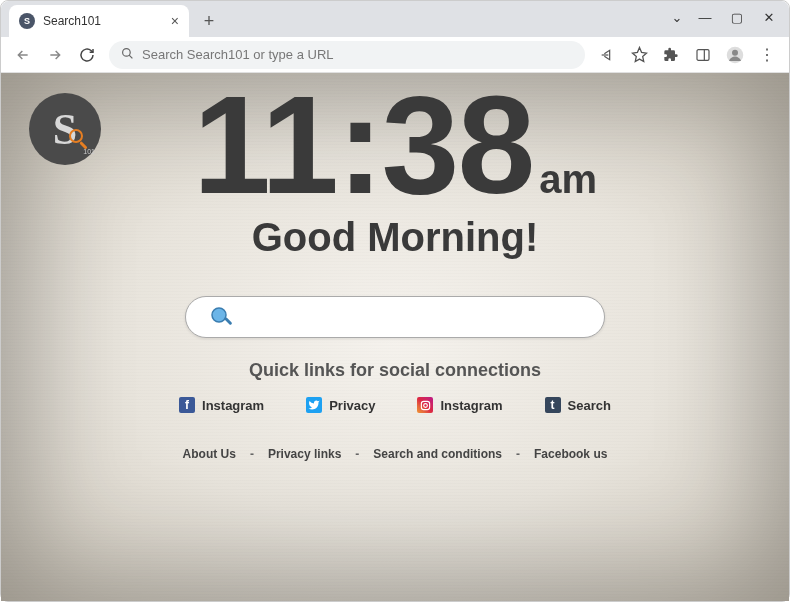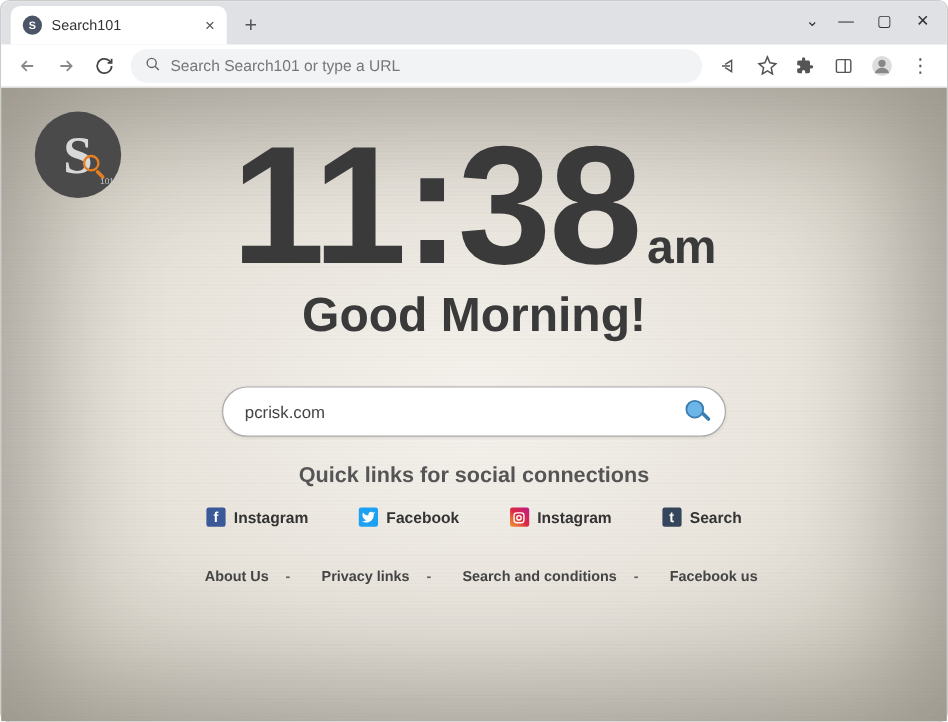--- a/index.html
+++ b/index.html
@@ -28,41 +28,41 @@
 .page::before { content: ''; position: absolute; inset: 0; background: repeating-linear-gradient(0deg, rgba(0,0,0,0.01) 0px, rgba(0,0,0,0.01) 1px, transparent 1px, transparent 3px); pointer-events: none; }
 .vignette { position: absolute; inset: 0; box-shadow: inset 0 0 100px 30px rgba(0,0,0,0.25); pointer-events: none; }
 
 .logo { position: absolute; top: 20px; left: 28px; width: 72px; height: 72px; background: #4a4a4a; border-radius: 50%; display: flex; align-items: center; justify-content: center; }
 .logo-s { font-family: 'Times New Roman', serif; font-size: 44px; font-weight: bold; color: #d8d8d8; position: relative; }
 .logo-mag { position: absolute; right: 10px; bottom: 14px; width: 22px; height: 22px; }
 .logo-mag-circle { width: 14px; height: 14px; border: 2.5px solid #e67e22; border-radius: 50%; position: absolute; }
 .logo-mag-handle { width: 2.5px; height: 9px; background: #e67e22; position: absolute; top: 12px; left: 13px; transform: rotate(-45deg); border-radius: 2px; }
 .logo-101 { position: absolute; bottom: 10px; right: 6px; font-size: 7px; color: #ccc; }
 
-.content { position: absolute; inset: 0; display: flex; flex-direction: column; align-items: center; padding-top: 28px; }
+.content { position: absolute; inset: 0; display: flex; flex-direction: column; align-items: center; padding-top: 2px; }
 .clock { display: flex; align-items: baseline; font-family: Verdana, Geneva, sans-serif; }
 .clock-time { font-size: 140px; font-weight: bold; color: #3a3a3a; letter-spacing: -2px; line-height: 1; }
 .clock-ampm { font-size: 40px; font-weight: bold; color: #3a3a3a; margin-left: 6px; }
 .greeting { font-size: 40px; font-weight: bold; color: #3a3a3a; font-family: Verdana, Geneva, sans-serif; }
 
 .searchbox { margin-top: 36px; width: 420px; height: 42px; background: #fff; border: 1px solid #aaa; border-radius: 22px; display: flex; align-items: center; padding: 0 6px 0 18px; box-shadow: 0 1px 3px rgba(0,0,0,0.1); }
 .searchbox input { flex: 1; border: none; outline: none; font-size: 14px; color: #444; background: transparent; }
 .search-btn { width: 34px; height: 34px; display: flex; align-items: center; justify-content: center; cursor: pointer; }
 
 .quicklinks-label { margin-top: 22px; font-size: 18px; font-weight: bold; color: #555; }
 .social { margin-top: 16px; display: flex; gap: 42px; }
 .social-item { display: flex; align-items: center; gap: 7px; font-size: 13px; font-weight: bold; color: #333; cursor: pointer; }
 .sicon { width: 16px; height: 16px; display: flex; align-items: center; justify-content: center; font-size: 12px; font-weight: bold; color: #fff; border-radius: 2px; }
 .sicon.fb { background: #3b5998; }
 .sicon.tw { background: #1da1f2; }
 .sicon.ig { background: linear-gradient(45deg,#f09433,#e6683c,#dc2743,#cc2366,#bc1888); }
 .sicon.tb { background: #35465c; }
 
 .footer-links { margin-top: 34px; display: flex; align-items: center; gap: 14px; font-size: 12px; font-weight: bold; color: #444; }
-.footer-links a { color: #444; text-decoration: none; cursor: pointer; margin-left: 12px; }
+.footer-links a { color: #444; text-decoration: none; cursor: pointer; }
 .sep { color: #666; }
 </style>
 </head>
 <body>
 
 <div class="browser-window">
 
   <div class="titlebar">
     <div class="tab">
       <div class="tab-favicon">S</div>
@@ -151,21 +151,20 @@
     </div>
 
     <div class="content">
       <div class="clock">
         <span class="clock-time">11:38</span>
         <span class="clock-ampm">am</span>
       </div>
       <div class="greeting">Good Morning!</div>
 
       <div class="searchbox">
-        <input type="text" value="pcrisk.com" style="">
         <div class="search-btn">
           <svg width="24" height="24" viewBox="0 0 24 24">
               <circle cx="10" cy="10" r="7" fill="#6bb5e8" stroke="#3a7db0" stroke-width="1.5"></circle>
               <rect x="15" y="14" width="3" height="9" rx="1.5" fill="#3a7db0" transform="rotate(-45 15 14)"></rect>
             </svg>
         </div>
       </div>
 
       <div class="quicklinks-label">Quick links for social connections</div>
 
@@ -173,21 +172,21 @@
         <div class="social-item">
           <div class="sicon fb">f</div>
           <span>Instagram</span>
         </div>
         <div class="social-item">
           <div class="sicon tw">
             <svg width="12" height="12" viewBox="0 0 24 24" fill="#fff">
                 <path d="M23 3a10.9 10.9 0 0 1-3.14 1.53A4.48 4.48 0 0 0 12 8v1A10.66 10.66 0 0 1 3 4s-4 9 5 13a11.64 11.64 0 0 1-7 2c9 5 20 0 20-11.5a4.5 4.5 0 0 0-.08-.83A7.72 7.72 0 0 0 23 3z"></path>
               </svg>
           </div>
-          <span>Facebook</span>
+          <span>Privacy</span>
         </div>
         <div class="social-item">
           <div class="sicon ig">
             <svg width="11" height="11" viewBox="0 0 24 24" fill="none" stroke="#fff" stroke-width="2.5">
                 <rect x="3" y="3" width="18" height="18" rx="5"></rect>
                 <circle cx="12" cy="12" r="4"></circle>
               </svg>
           </div>
           <span>Instagram</span>
         </div>

